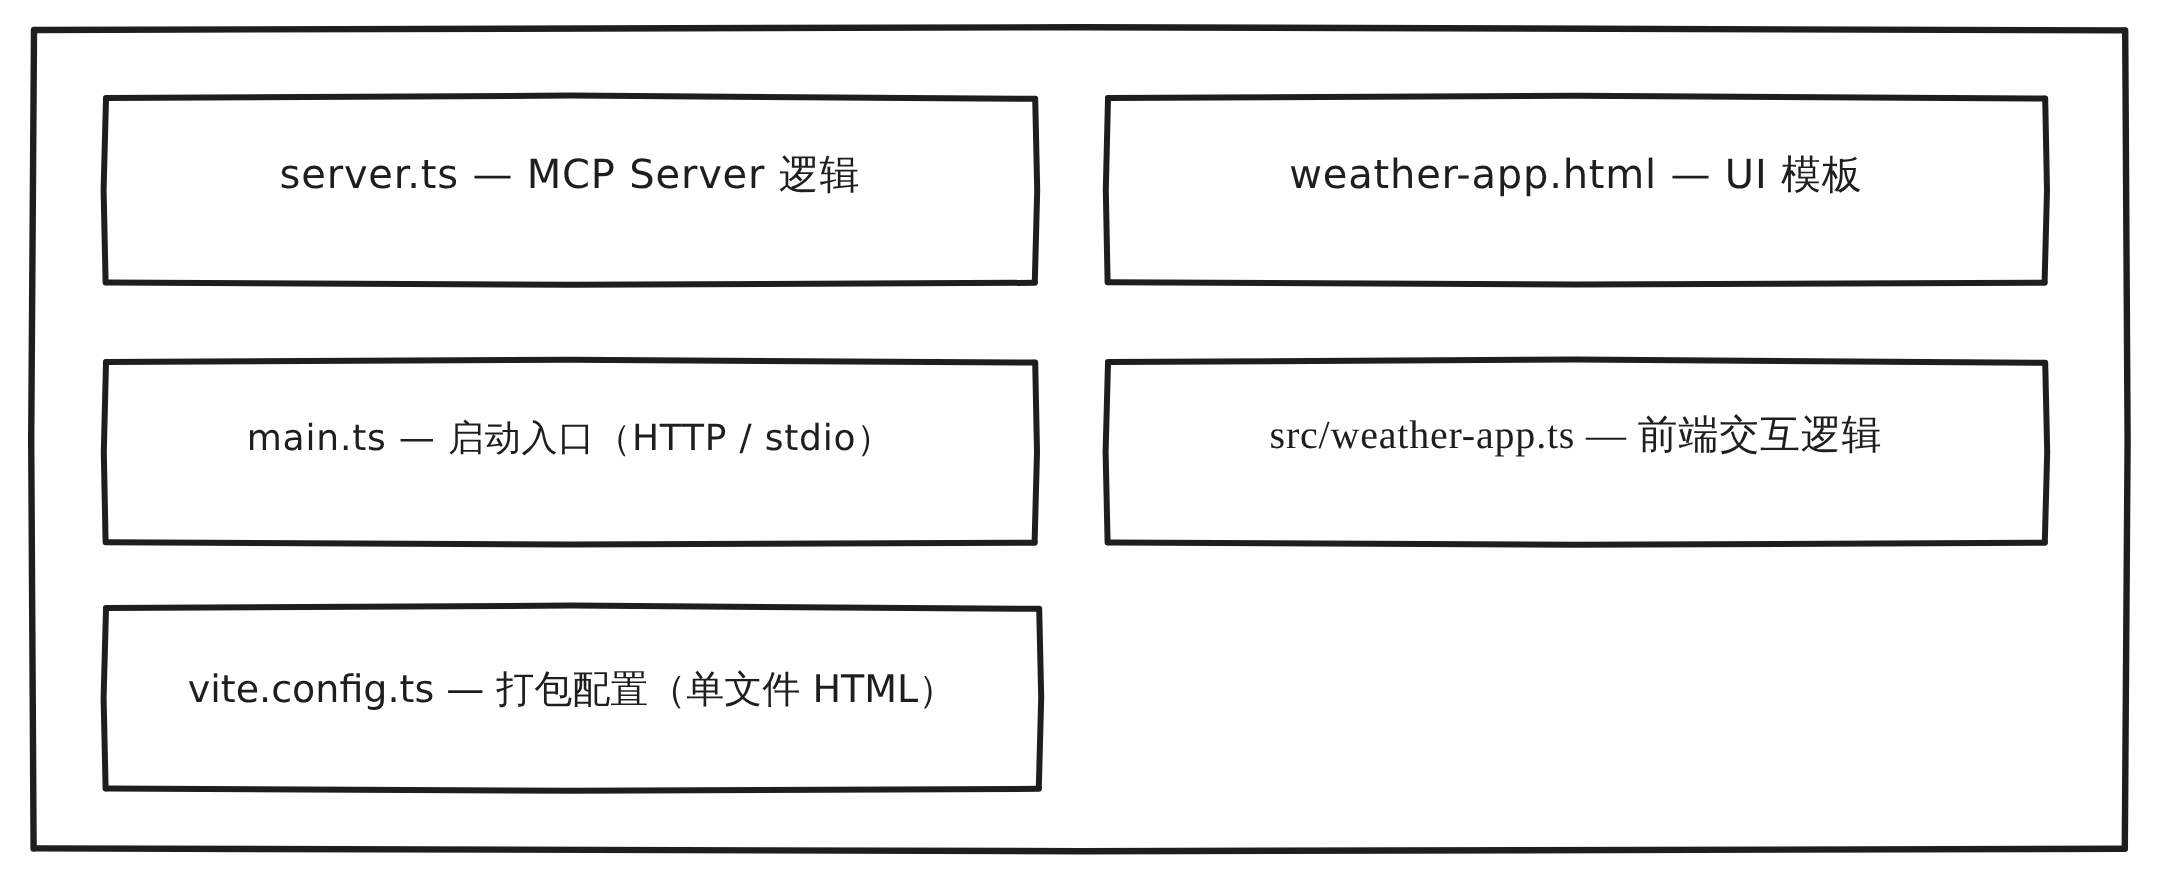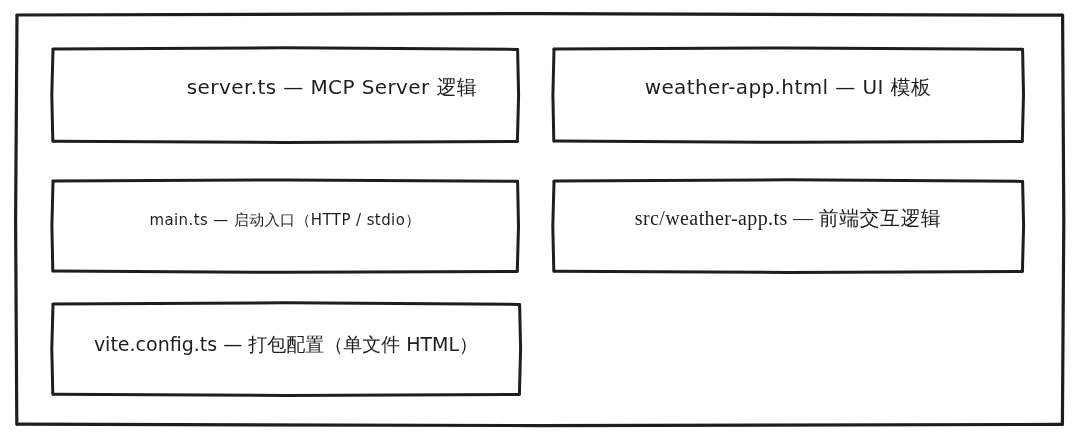--- a/index.html
+++ b/index.html
@@ -43,42 +43,42 @@
     color: #1e1e1e;
     font-family: "DejaVu Sans", sans-serif;
     font-size: 20px;
     font-weight: 400;
     letter-spacing: 0.4px;
     white-space: nowrap;
     line-height: 1.2;
   }
 
   
-  #node-server-ts   { left: 52px;  top: 48px;  width: 466px; height: 94px; padding-left: 47px; }
+  #node-server-ts   { left: 52px;  top: 48px;  width: 466px; height: 94px; }
   #node-weather-html{ left: 553px; top: 48px;  width: 470px; height: 94px; }
   
   #node-main-ts     { left: 52px;  top: 180px; width: 466px; height: 92px; }
   #node-weather-ts  { left: 553px; top: 180px; width: 470px; height: 92px; font-family: Liberation Serif, serif; }
   
   #node-vite-config { left: 52px;  top: 303px; width: 468px; height: 98px; text-align: center; }
 
   
   .node-label > span {
     position: relative;
     top: -8px;
     display: block;
   }
 
   
   #node-vite-config .label-text {
     font-size: 19px;
     letter-spacing: 0px;
   }
   #node-main-ts .label-text {
-    font-size: 15px;
+    font-size: 18px;
   }
 </style>
 </head>
 <body>
 
 <div id="diagram-root">
 
   <svg class="sketch-svg" viewBox="0 0 1080 444" aria-hidden="true">
     <g fill="none" stroke="#1e1e1e" stroke-linecap="round" stroke-linejoin="round">
 

